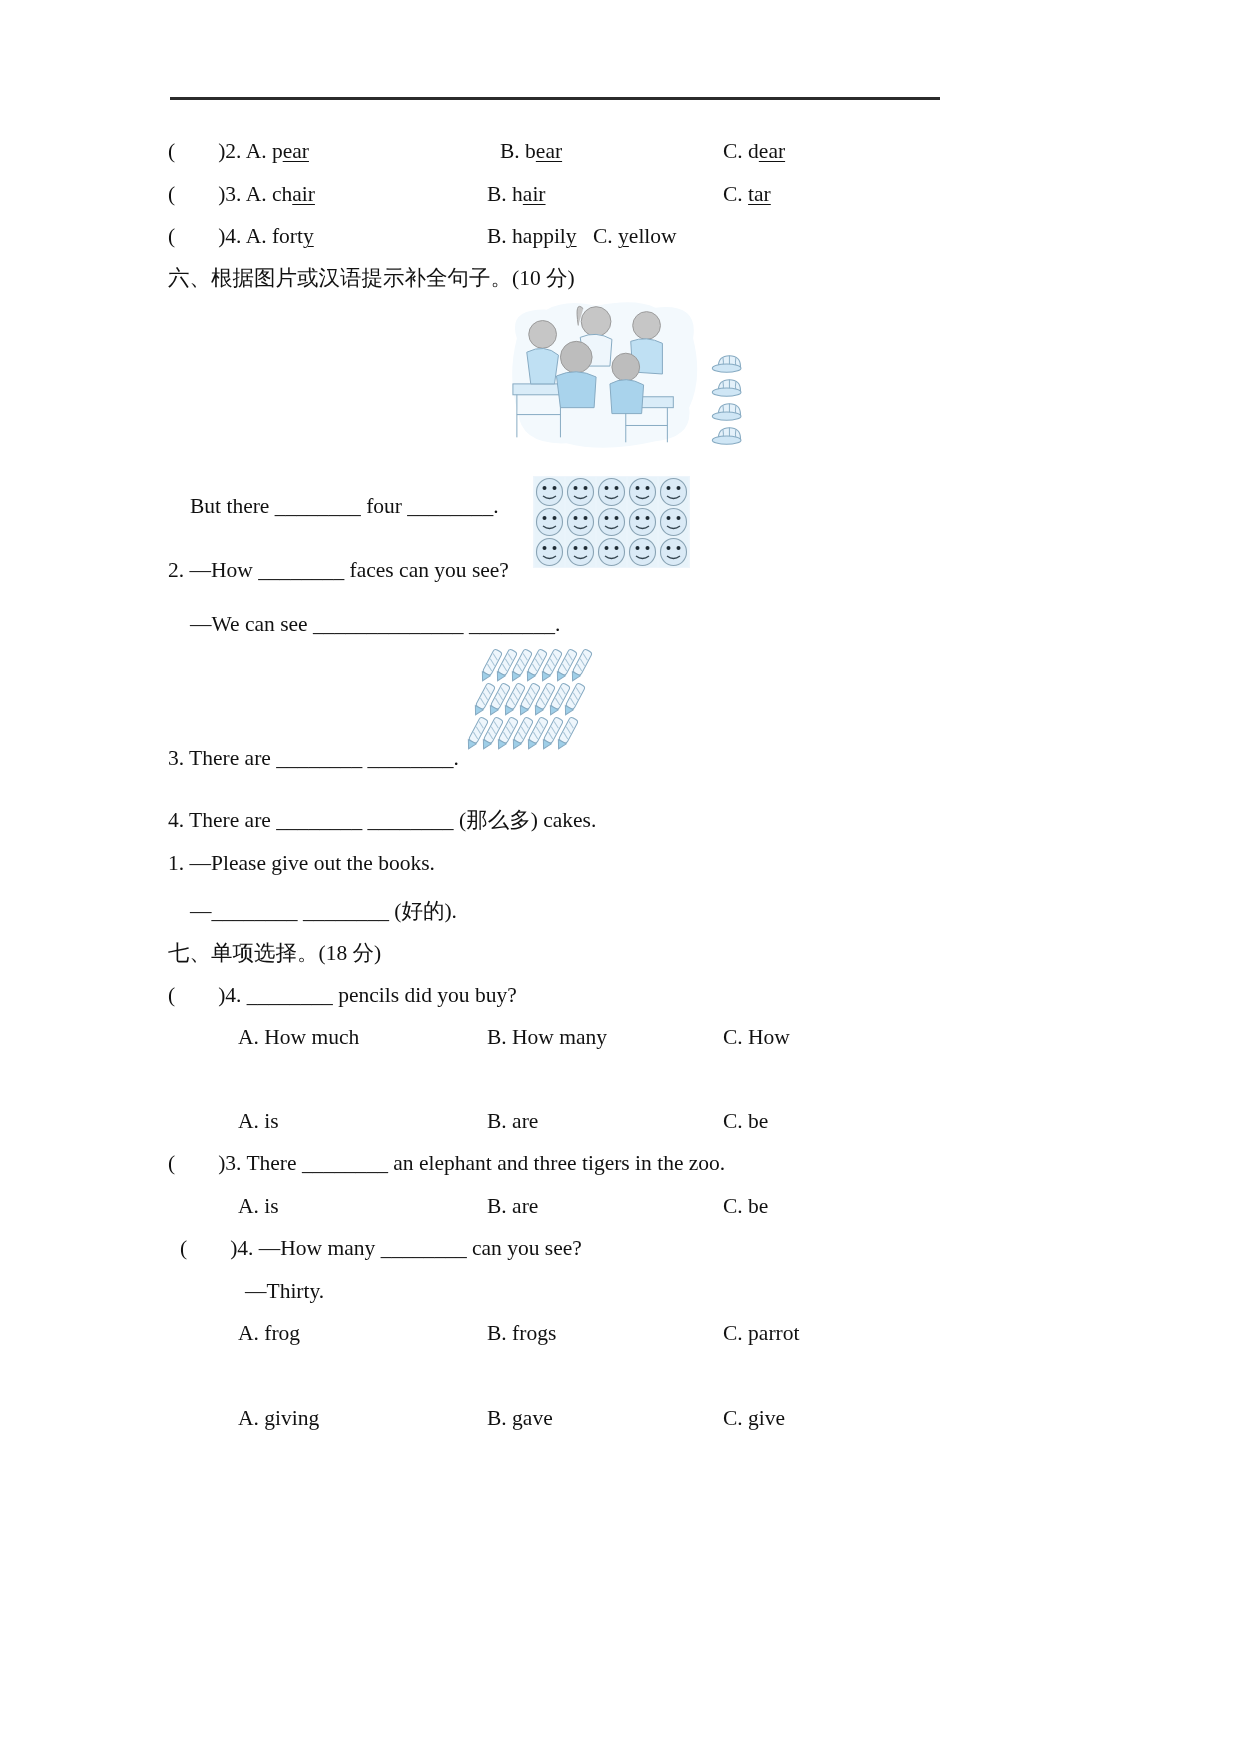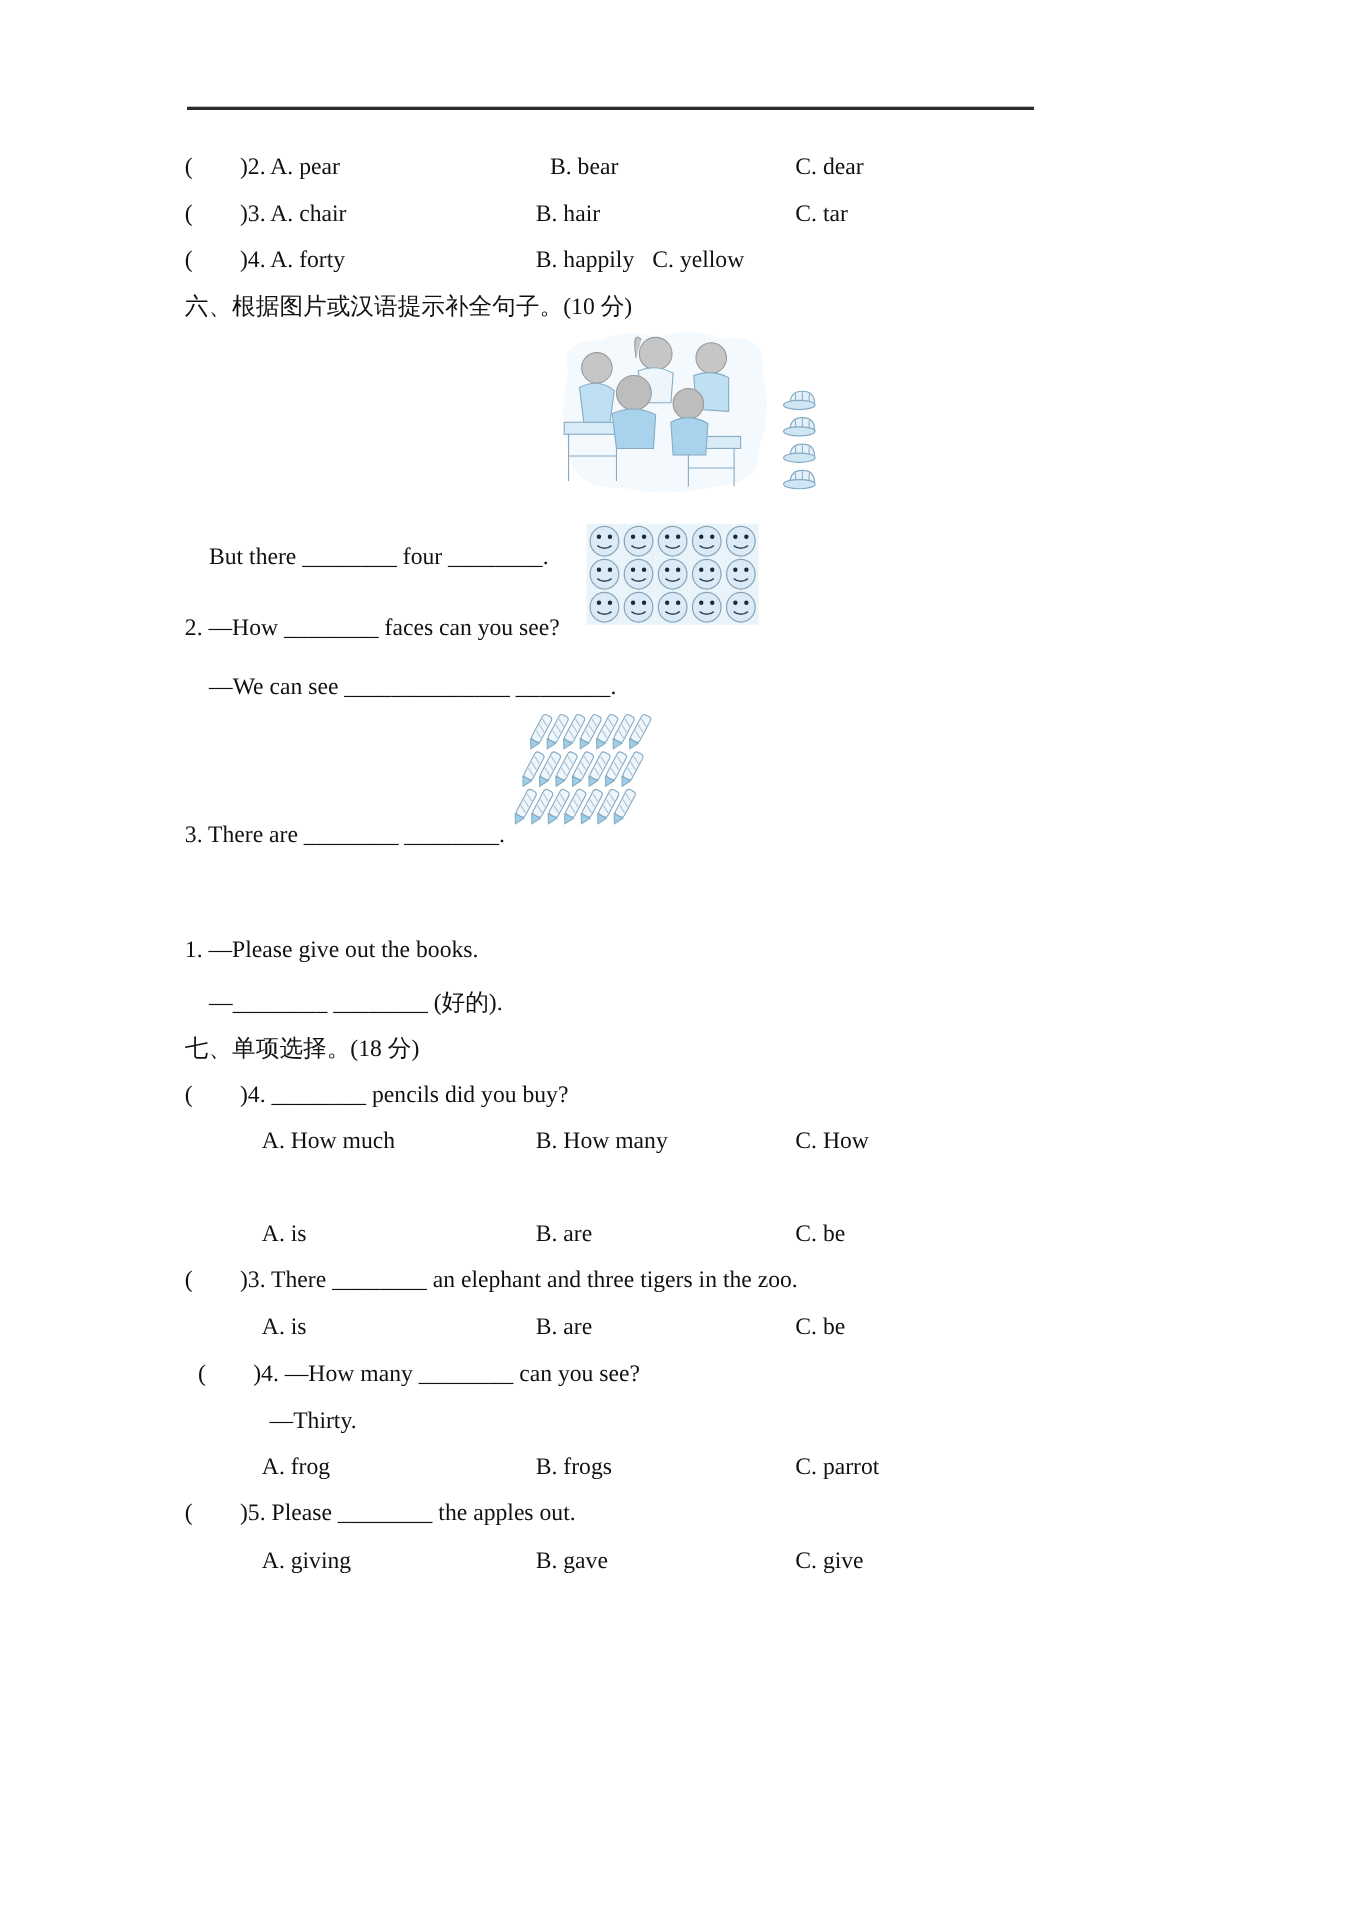--- a/index.html
+++ b/index.html
@@ -2,21 +2,21 @@
 <html><head>
 <meta charset="utf-8">
 <style>
   *{box-sizing:border-box}
   html,body{margin:0;padding:0;background:#ffffff}
   .page{position:relative;width:1241px;height:1754px;background:#ffffff;
         font-family:"Liberation Serif","DejaVu Serif",serif;color:#111;
         font-size:21.5px;line-height:28px;overflow:hidden}
   .abs{position:absolute;white-space:pre}
   .rule{position:absolute;left:170px;top:97px;width:770px;height:2.5px;background:#2b2b2b}
-  .ul{text-underline-offset:3px;text-decoration-thickness:1.4px}
+  .ul{text-decoration:underline;text-underline-offset:3px;text-decoration-thickness:1.4px}
   .illus{position:absolute}
   .caps-col{position:absolute;right:0;top:56px;display:flex;flex-direction:column;gap:0px}
   .icon-wrap{display:inline-block;line-height:0}
   .faces-grid{position:absolute;left:533px;top:476px;background:#eef5fb;padding:1px}
   .faces-row{display:flex;height:30px}
   .pencils{position:absolute;left:474px;top:648px}
   .pencils-row{display:flex;height:36px;margin-top:-2px}
   .pencils-row .icon-wrap{margin-left:-9px}
   .pencils-row:nth-child(1){margin-left:14px}
   .pencils-row:nth-child(2){margin-left:7px}
@@ -355,20 +355,21 @@
             <g transform="rotate(28 12 20)">
               <rect x="7" y="3" width="9" height="26" rx="3" fill="#eef6fc" stroke="#86aac2" stroke-width="1"></rect>
               <path d="M7 29 L16 29 L11.5 37 Z" fill="#9fcfe8" stroke="#86aac2" stroke-width="1"></path>
               <path d="M8 8 L15 12 M8 14 L15 18 M8 20 L15 24" stroke="#a9c4d6" stroke-width="1" fill="none"></path>
             </g>
           </svg></span>
       </div>
     </div>
 
   <span class="abs" style="left:168px;top:744px">3. There are ________ ________.</span>
+  <span class="abs" style="left:168px;top:806px">4. There are ________ ________ (那么多) cakes.</span>
   <span class="abs" style="left:168px;top:849px">1. —Please give out the books.</span>
   <span class="abs" style="left:190px;top:897px">—________ ________ (好的).</span>
 
   <span class="abs" style="left:168px;top:939px">七、单项选择。(18 分)</span>
 
   <span class="abs" style="left:168px;top:981px"><span>(        )</span><span>4. ________ pencils did you buy?</span></span>
   <span class="abs" style="left:238px;top:1023px">A. How much</span>
   <span class="abs" style="left:487px;top:1023px">B. How many</span>
   <span class="abs" style="left:723px;top:1023px">C. How</span>
 
@@ -380,18 +381,17 @@
   <span class="abs" style="left:238px;top:1192px">A. is</span>
   <span class="abs" style="left:487px;top:1192px">B. are</span>
   <span class="abs" style="left:723px;top:1192px">C. be</span>
 
   <span class="abs" style="left:180px;top:1234px"><span>(        )</span><span>4. —How many ________ can you see?</span></span>
   <span class="abs" style="left:245px;top:1277px">—Thirty.</span>
   <span class="abs" style="left:238px;top:1319px">A. frog</span>
   <span class="abs" style="left:487px;top:1319px">B. frogs</span>
   <span class="abs" style="left:723px;top:1319px">C. parrot</span>
 
-  <span class="abs" style="left:168px;top:1361px"><span>(        )</span><span>5. Please ________ the apples out.</span></span>
   <span class="abs" style="left:238px;top:1404px">A. giving</span>
   <span class="abs" style="left:487px;top:1404px">B. gave</span>
   <span class="abs" style="left:723px;top:1404px">C. give</span>
 
 </div>
 
 </body></html>

